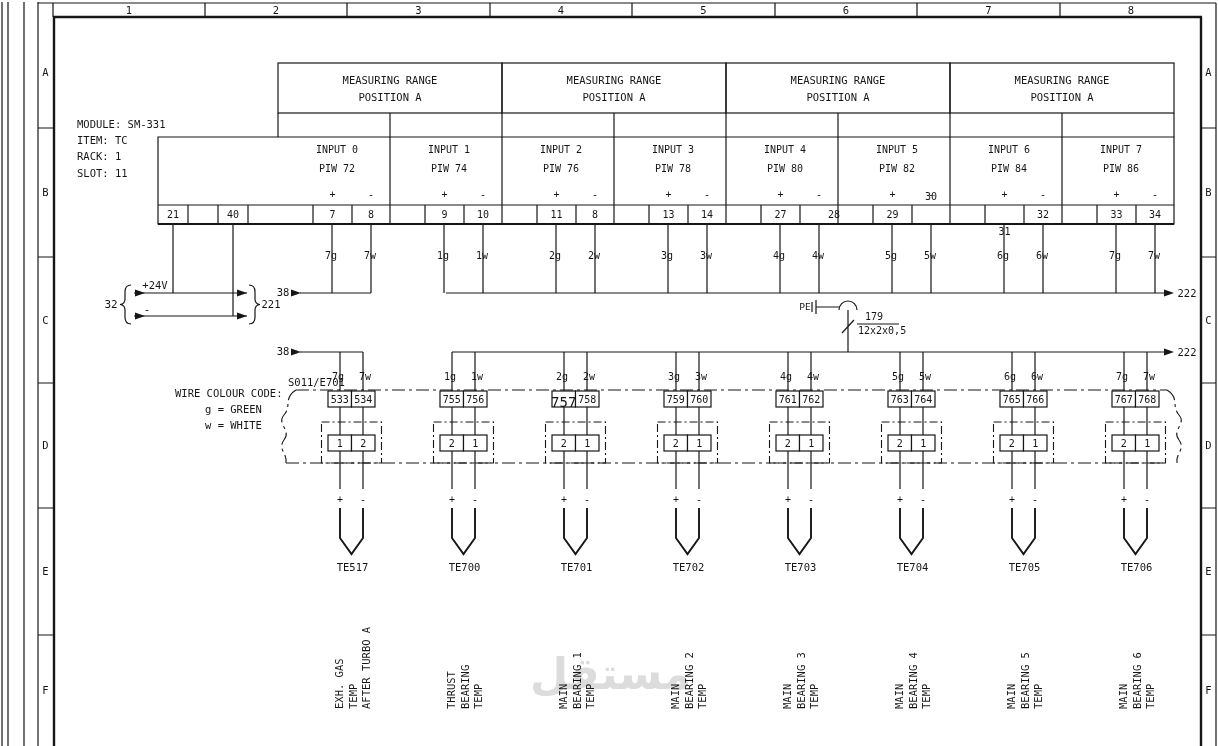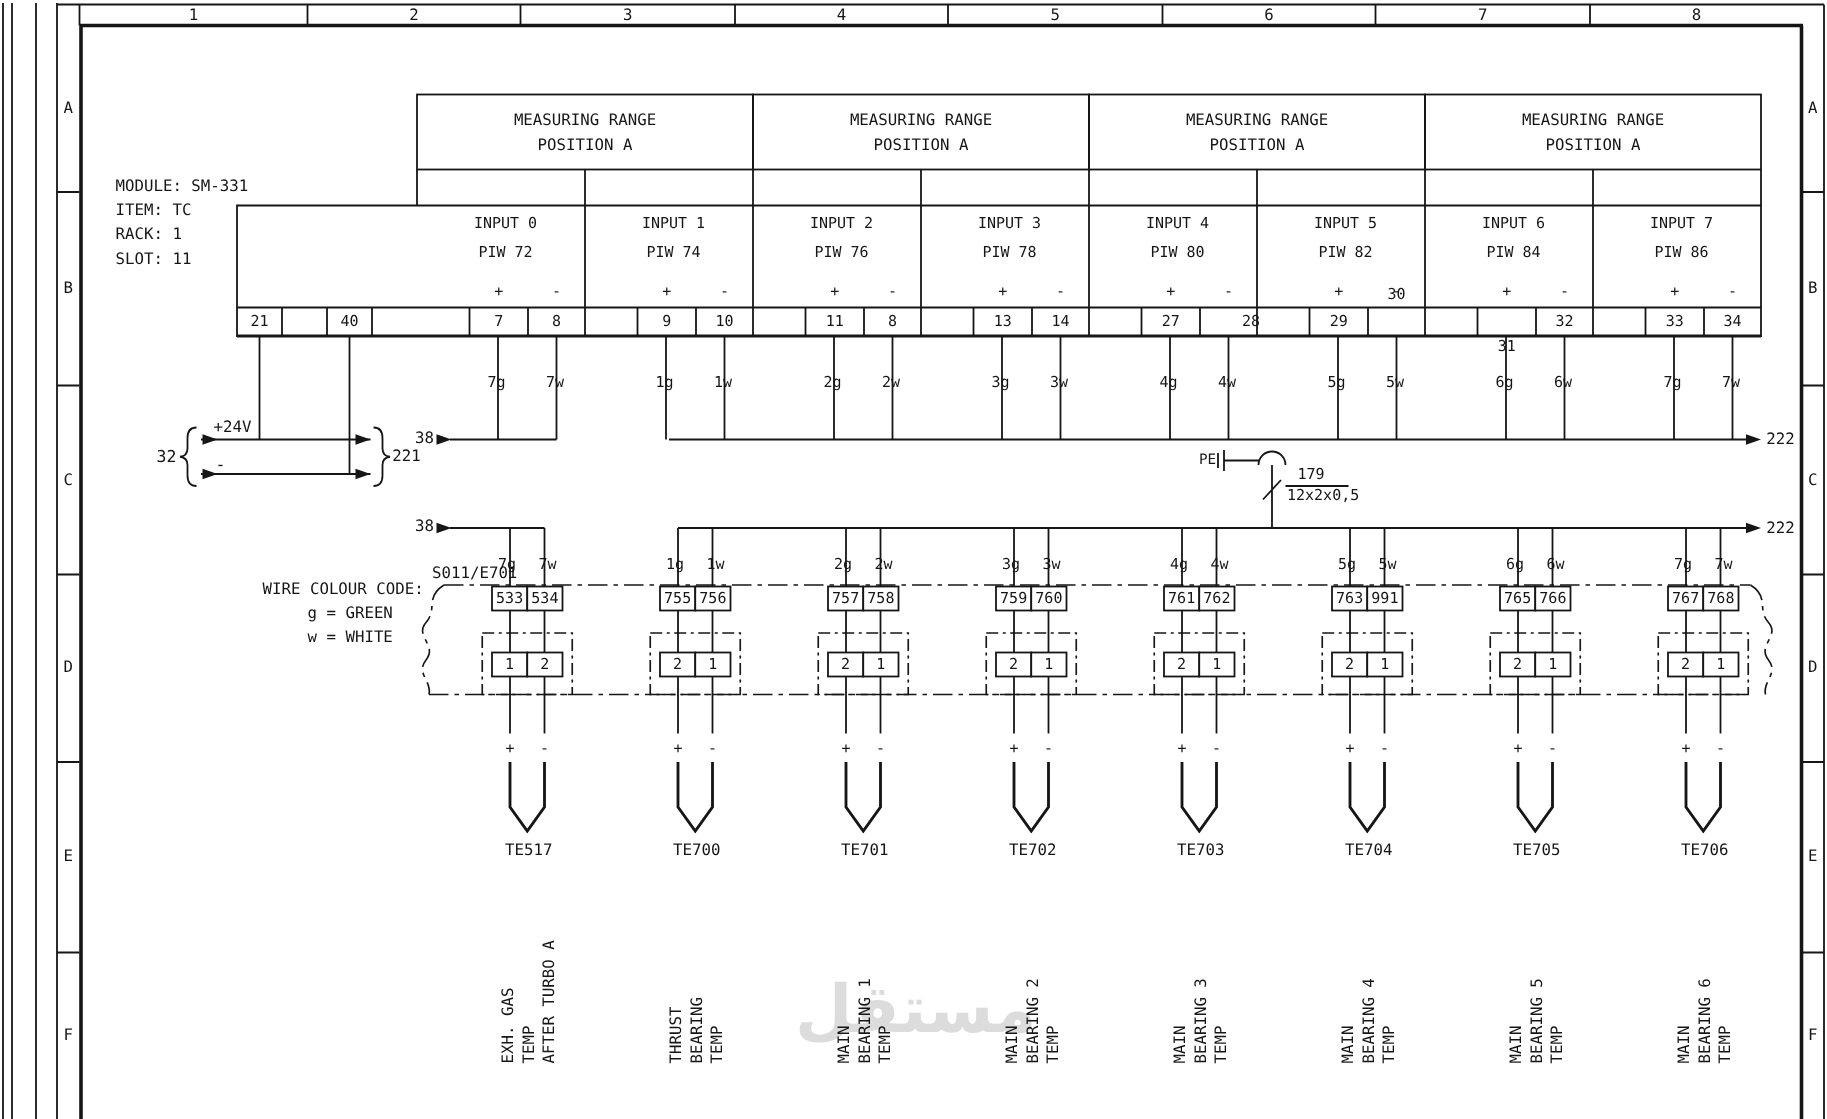--- a/index.html
+++ b/index.html
@@ -290,21 +290,21 @@
       <div class="lbl" style="left: 452px; top: 495px; font-size: 10px;">+</div>
       <div class="lbl" style="left: 475px; top: 495px; font-size: 10px;">-</div>
       <div class="lbl" style="left: 464.5px; top: 562.25px; font-size: 10.5px;">TE700</div>
       <div class="desc" style="left: 415.5px; top: 638px;">THRUST
 BEARING
 TEMP</div>
       <div class="lbl" style="left: 555px; top: 251px; font-size: 10px;">2g</div>
       <div class="lbl" style="left: 594px; top: 251px; font-size: 10px;">2w</div>
       <div class="lbl" style="left: 562px; top: 372px; font-size: 10px;">2g</div>
       <div class="lbl" style="left: 589px; top: 372px; font-size: 10px;">2w</div>
-      <div class="lbl" style="left: 563.75px; top: 394.5px; font-size: 10px;">757</div>
+      <div class="lbl" style="left: 563.75px; top: 394.5px; font-size: 14px;">757</div>
       <div class="lbl" style="left: 587.25px; top: 394.5px; font-size: 10px;">758</div>
       <div class="lbl" style="left: 563.75px; top: 438.5px; font-size: 10px;">2</div>
       <div class="lbl" style="left: 587.25px; top: 438.5px; font-size: 10px;">1</div>
       <div class="lbl" style="left: 564px; top: 495px; font-size: 10px;">+</div>
       <div class="lbl" style="left: 587px; top: 495px; font-size: 10px;">-</div>
       <div class="lbl" style="left: 576.5px; top: 562.25px; font-size: 10.5px;">TE701</div>
       <div class="desc" style="left: 527.5px; top: 638px;">MAIN
 BEARING 1
 TEMP</div>
       <div class="lbl" style="left: 667px; top: 251px; font-size: 10px;">3g</div>
@@ -333,21 +333,21 @@
       <div class="lbl" style="left: 811px; top: 495px; font-size: 10px;">-</div>
       <div class="lbl" style="left: 800.5px; top: 562.25px; font-size: 10.5px;">TE703</div>
       <div class="desc" style="left: 751.5px; top: 638px;">MAIN
 BEARING 3
 TEMP</div>
       <div class="lbl" style="left: 891px; top: 251px; font-size: 10px;">5g</div>
       <div class="lbl" style="left: 930px; top: 251px; font-size: 10px;">5w</div>
       <div class="lbl" style="left: 898px; top: 372px; font-size: 10px;">5g</div>
       <div class="lbl" style="left: 925px; top: 372px; font-size: 10px;">5w</div>
       <div class="lbl" style="left: 899.75px; top: 394.5px; font-size: 10px;">763</div>
-      <div class="lbl" style="left: 923.25px; top: 394.5px; font-size: 10px;">991</div>
+      <div class="lbl" style="left: 923.25px; top: 394.5px; font-size: 10px;">764</div>
       <div class="lbl" style="left: 899.75px; top: 438.5px; font-size: 10px;">2</div>
       <div class="lbl" style="left: 923.25px; top: 438.5px; font-size: 10px;">1</div>
       <div class="lbl" style="left: 900px; top: 495px; font-size: 10px;">+</div>
       <div class="lbl" style="left: 923px; top: 495px; font-size: 10px;">-</div>
       <div class="lbl" style="left: 912.5px; top: 562.25px; font-size: 10.5px;">TE704</div>
       <div class="desc" style="left: 863.5px; top: 638px;">MAIN
 BEARING 4
 TEMP</div>
       <div class="lbl" style="left: 1003px; top: 251px; font-size: 10px;">6g</div>
       <div class="lbl" style="left: 1042px; top: 251px; font-size: 10px;">6w</div>

